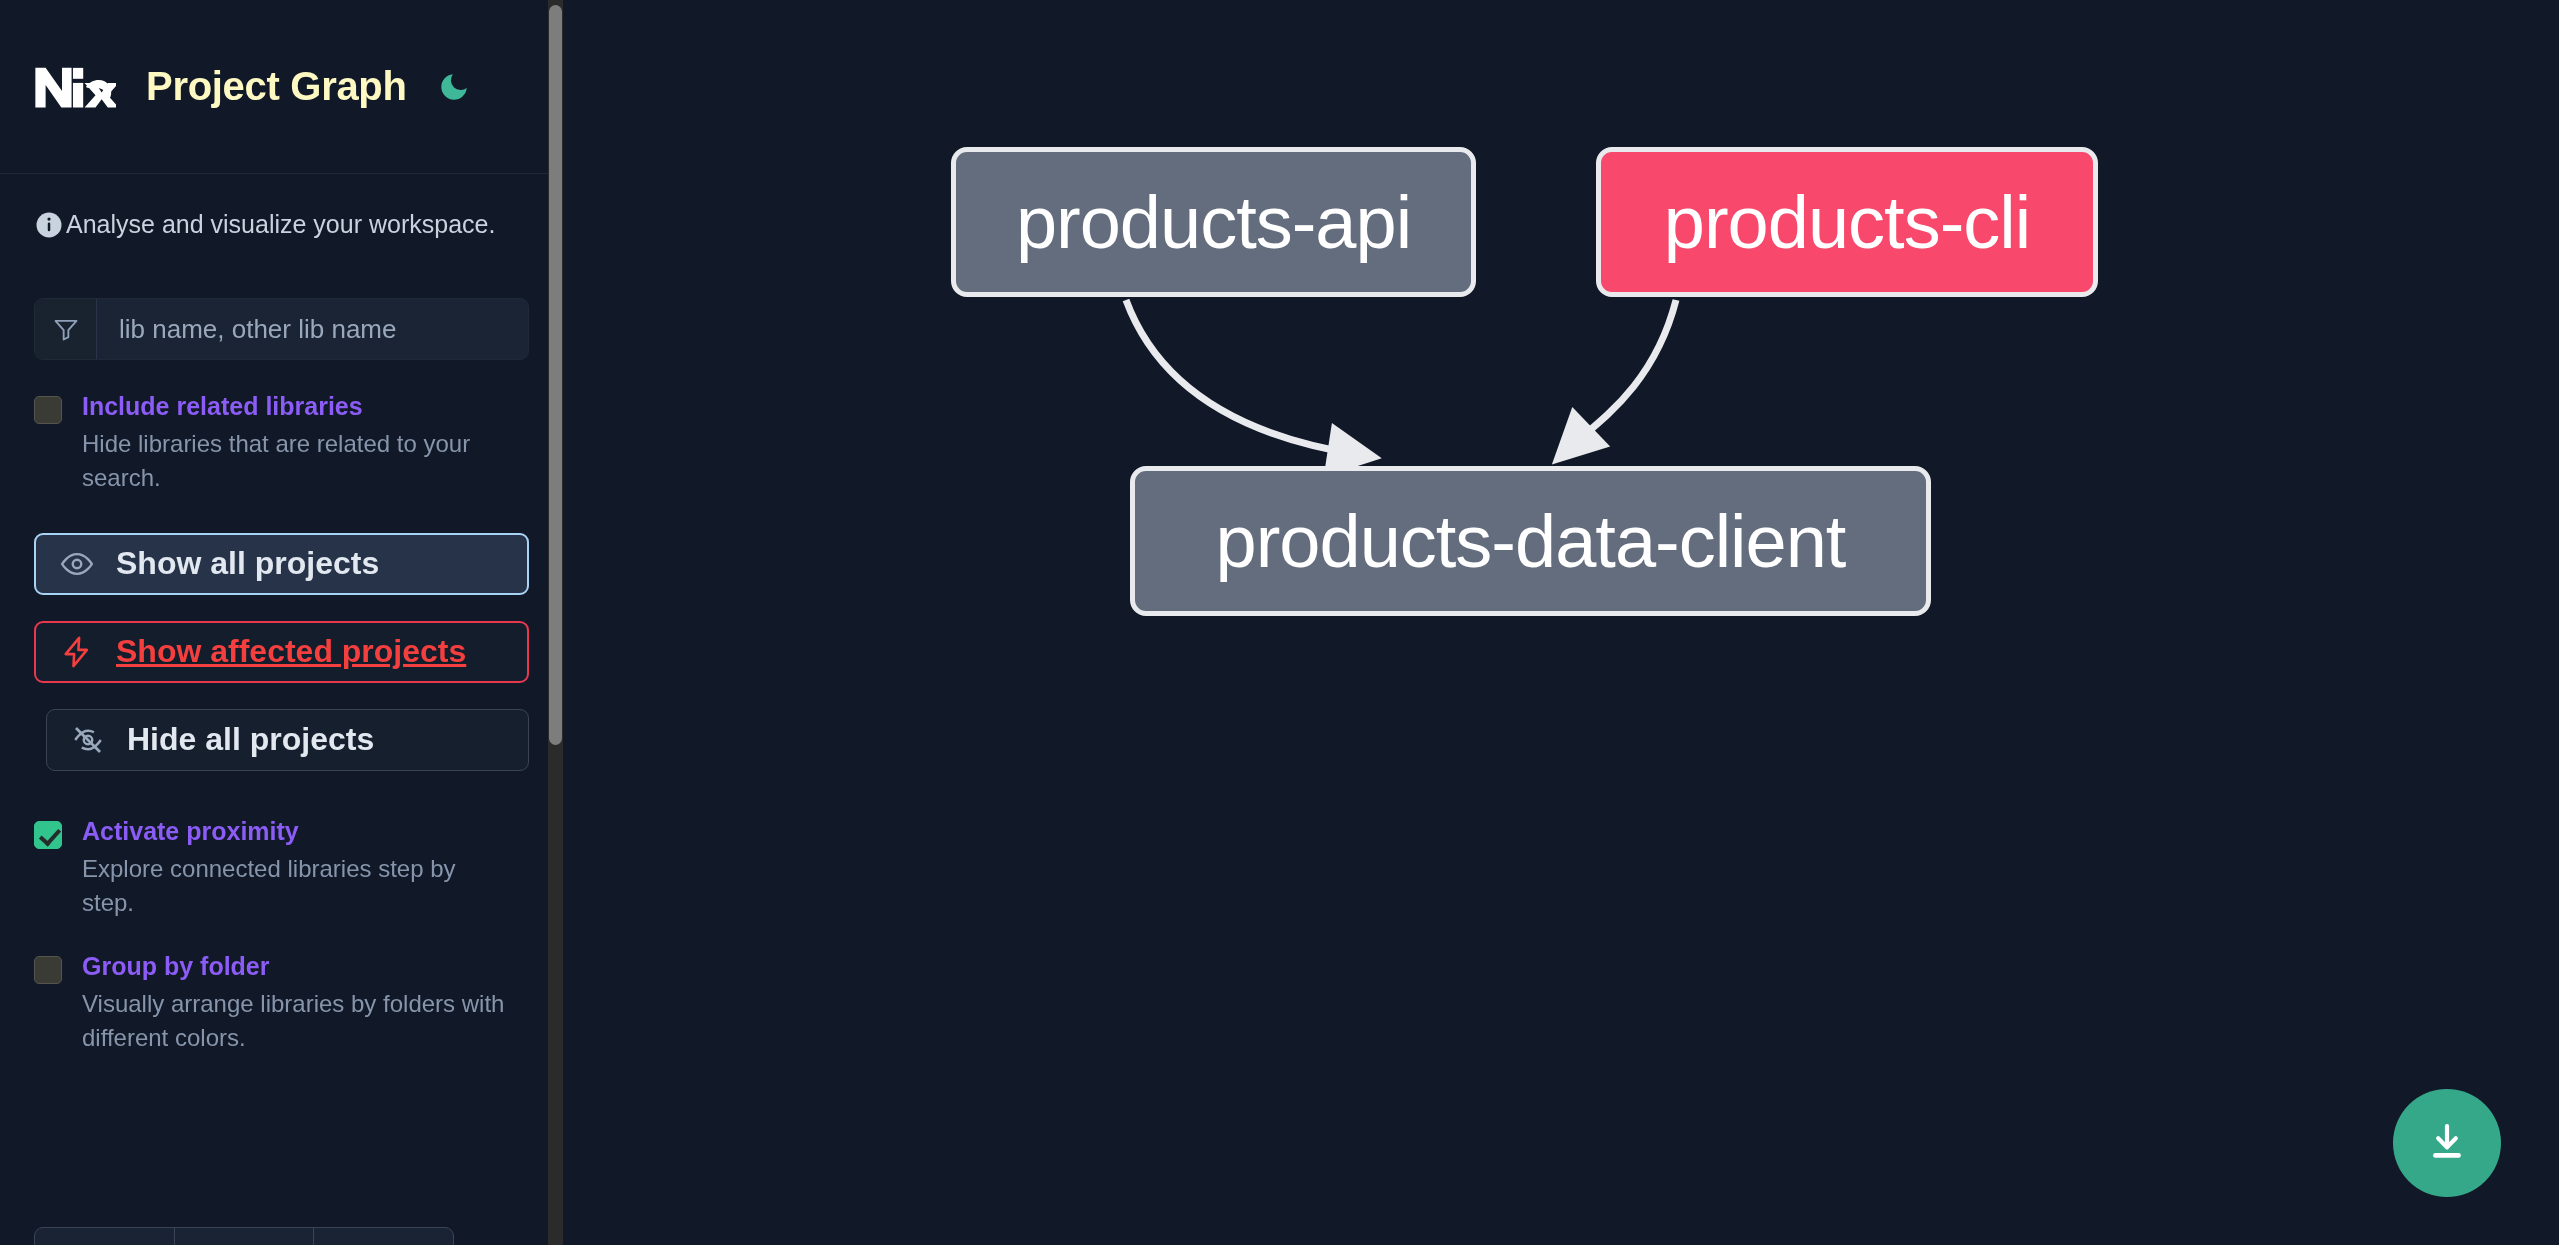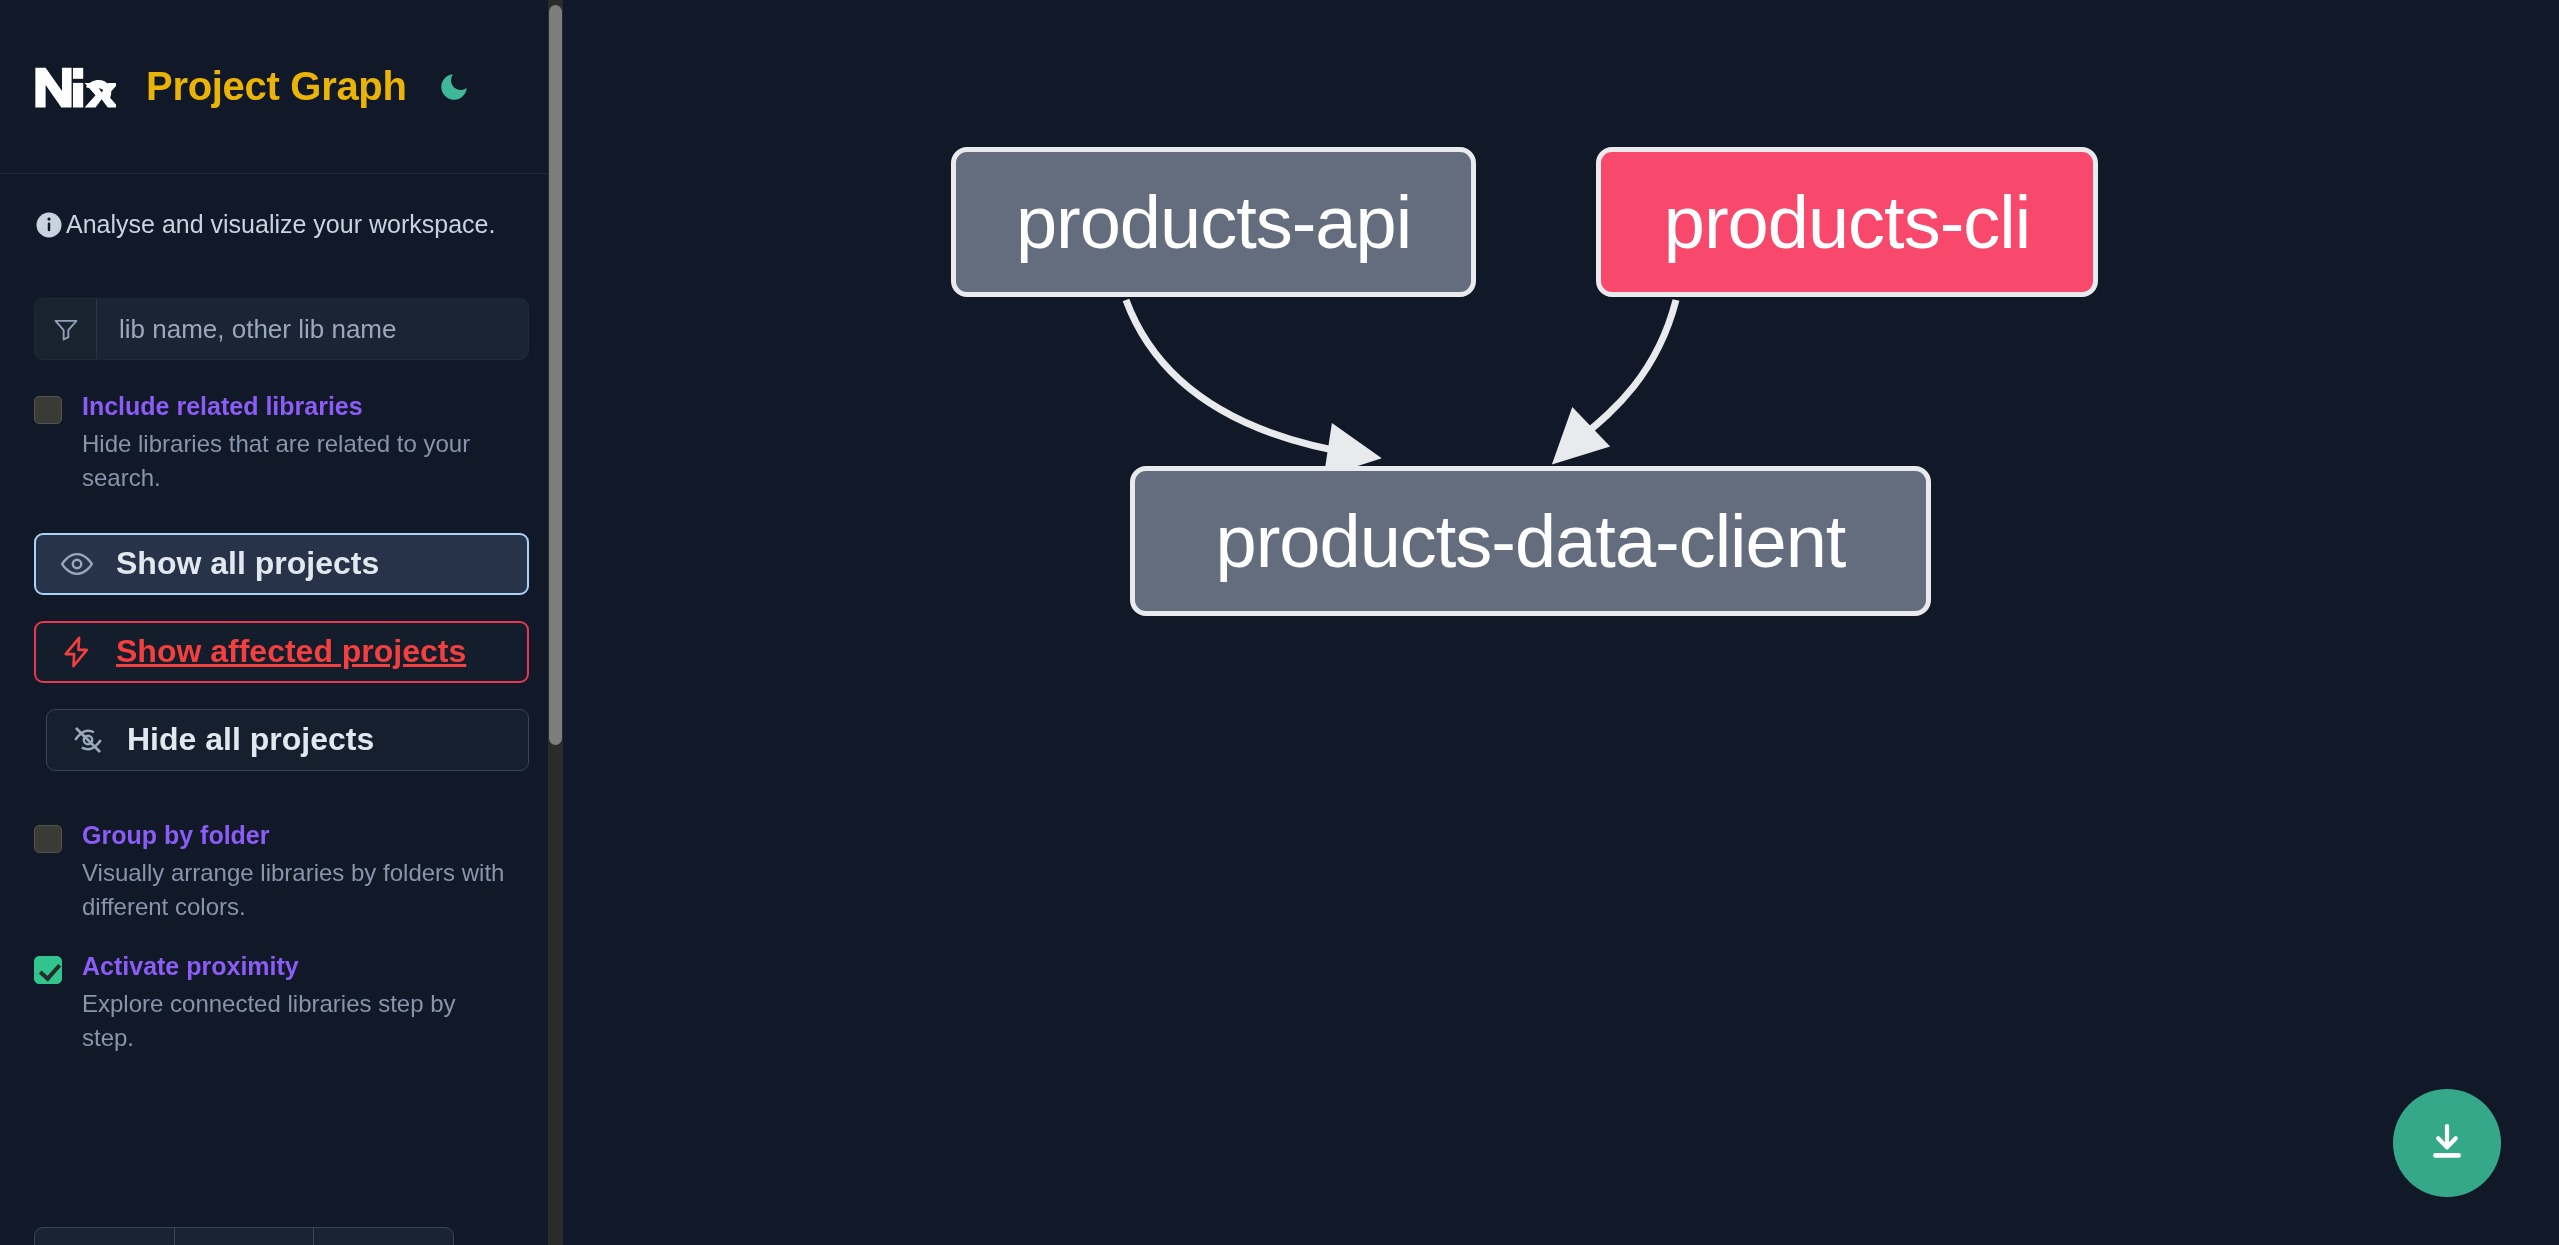--- a/index.html
+++ b/index.html
@@ -36,21 +36,21 @@
     align-items: center;
     padding: 0 34px;
     border-bottom: 1px solid #1f2937;
   }
 
   .nx-logo { width: 82px; height: 50px; flex: 0 0 auto; }
 
   .app-title {
     font-size: 40px;
     font-weight: 700;
-    color: #eab308;
+    color: #fef9c3;
     margin-left: 30px;
     letter-spacing: -0.3px;
     white-space: nowrap;
   }
 
   .theme-toggle {
     margin-left: 26px;
     width: 42px;
     height: 42px;
     display: flex;
@@ -348,33 +348,33 @@
         <svg width="34" height="34" viewBox="0 0 24 24" aria-hidden="true">
           <path d="M3 12s4-6.5 9-6.5c1.6 0 3 .4 4.2 1M21 12s-4 6.5-9 6.5c-1.7 0-3.2-.5-4.4-1.1" fill="none" stroke="#9aa8bc" stroke-width="1.7"></path>
           <circle cx="12" cy="12" r="3" fill="none" stroke="#9aa8bc" stroke-width="1.7"></circle>
           <line x1="3.5" y1="3.5" x2="20.5" y2="20.5" stroke="#9aa8bc" stroke-width="1.9"></line>
         </svg>
         <span>Hide all projects</span>
       </div>
 
       <div class="spacer-lg"></div>
 
+      <div class="check-row tight">
+        <div class="checkbox checked"></div>
+        <div class="check-texts">
+          <span class="check-label">Activate proximity</span>
+          <span class="check-desc">Explore connected libraries step by step.</span>
+        </div>
+      </div>
+
       <div class="check-row">
         <div class="checkbox"></div>
         <div class="check-texts">
           <span class="check-label">Group by folder</span>
           <span class="check-desc">Visually arrange libraries by folders with different colors.</span>
-        </div>
-      </div>
-
-      <div class="check-row tight">
-        <div class="checkbox checked"></div>
-        <div class="check-texts">
-          <span class="check-label">Activate proximity</span>
-          <span class="check-desc">Explore connected libraries step by step.</span>
         </div>
       </div>
 
       <div class="seg-group">
         <div class="seg"></div>
         <div class="seg"></div>
         <div class="seg"></div>
       </div>
 
     </div>

